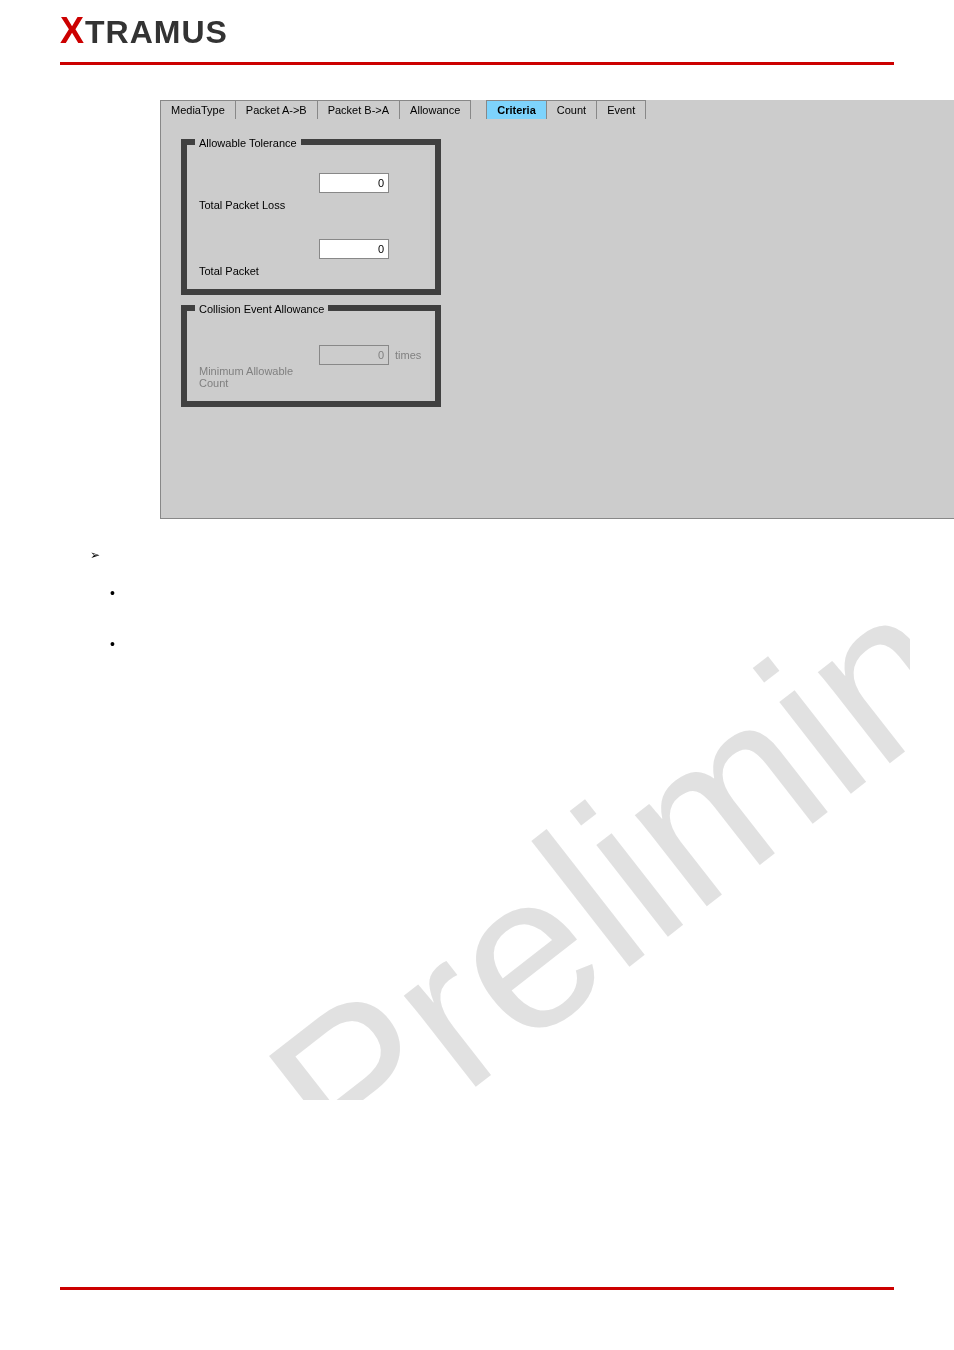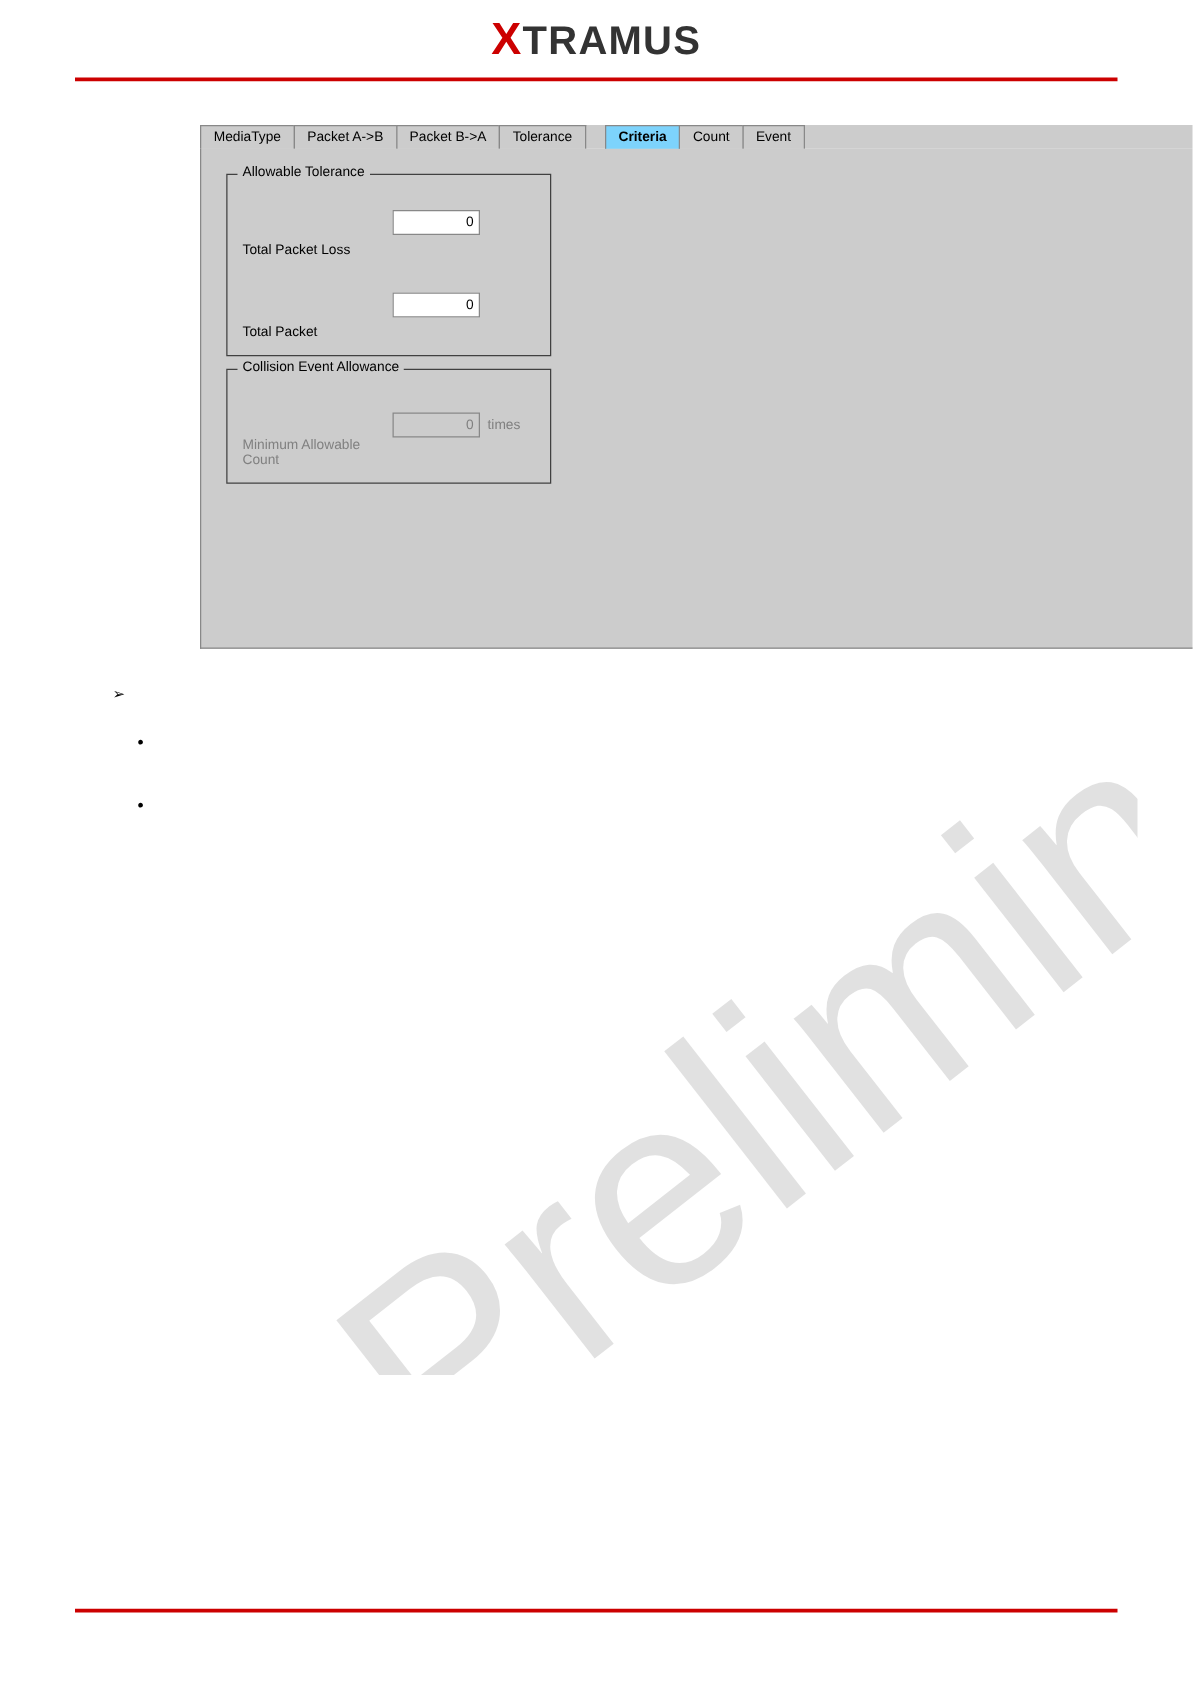--- a/index.html
+++ b/index.html
@@ -12,21 +12,20 @@
     }
     .header {
       padding: 10px 60px 5px 60px;
     }
     .logo {
       font-family: Arial, sans-serif;
       font-size: 32px;
       font-weight: bold;
       letter-spacing: 1px;
       color: #333;
-      text-align: center;
     }
     .logo .x {
       color: #cc0000;
       font-size: 36px;
     }
     .red-line {
       height: 3px;
       background: #cc0000;
       margin: 5px 60px 0 60px;
     }
@@ -59,21 +58,21 @@
     }
     .tab-content {
       background: #cccccc;
       border: 1px solid #888;
       border-top: none;
       height: 400px;
       padding: 20px;
       position: relative;
     }
     .groupbox {
-      border: 1px solid #404040;
+      border: 6px solid #404040;
       padding: 10px 12px 12px 12px;
       margin-bottom: 10px;
       position: relative;
       width: 260px;
     }
     .groupbox-title {
       position: absolute;
       top: -8px;
       left: 8px;
       background: #cccccc;
@@ -158,21 +157,21 @@
 
 <svg class="watermark" viewBox="0 0 870 850">
   <text x="20" y="750" font-size="220" font-family="Arial" fill="#c8c8c8" fill-opacity="0.55" transform="rotate(-38 435 425)" font-weight="normal">Preliminary</text>
 </svg>
 
 <div class="dialog-container">
   <div class="tabs">
     <div class="tab">MediaType</div>
     <div class="tab">Packet A-&gt;B</div>
     <div class="tab">Packet B-&gt;A</div>
-    <div class="tab">Tolerance</div>
+    <div class="tab">Allowance</div>
     <div class="tab active">Criteria</div>
     <div class="tab">Count</div>
     <div class="tab">Event</div>
   </div>
   <div class="tab-content">
     <div class="groupbox">
       <div class="groupbox-title">Allowable Tolerance</div>
       <div class="field-row">
         <div class="field-label">Total Packet Loss</div>
         <input class="field-input" value="0" style="">

